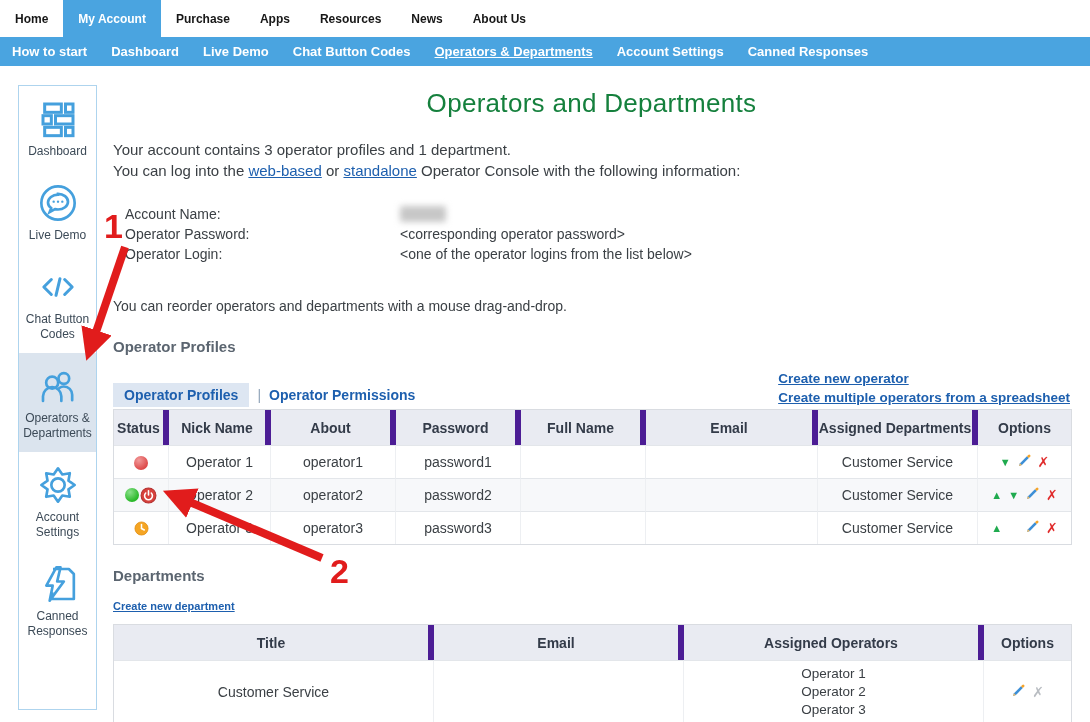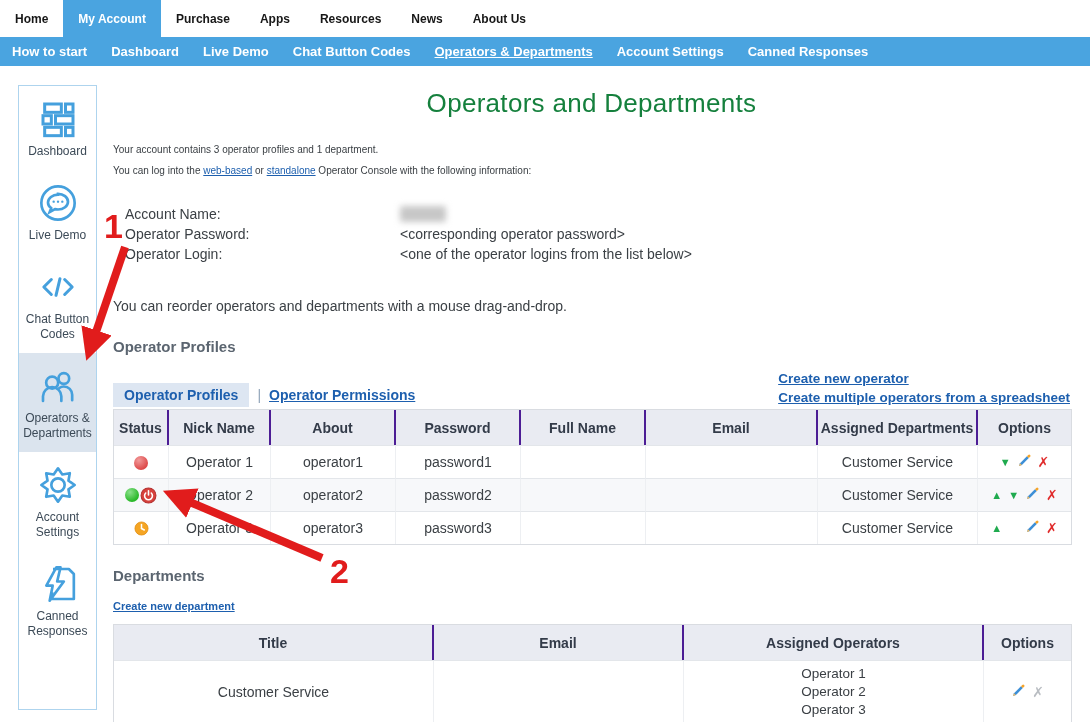--- a/index.html
+++ b/index.html
@@ -28,41 +28,41 @@
   }
   .side-item {
     padding:13px 3px 11px; text-align:center; cursor:pointer;
   }
   .side-item.active { background:#dbe4ee; }
   .side-item .ic { display:block; margin:0 auto 5px; width:40px; height:40px; }
   .side-item .lbl { font-size:12px; line-height:15px; color:#3c4a57; }
   
   .main { position:absolute; left:113px; top:88px; width:957px; }
   .page-title { text-align:center; font-size:26px; font-weight:300; color:#15803d; letter-spacing:.3px; }
-  .intro { margin-top:20px; font-size:10px; line-height:21px; color:#3b4045; }
+  .intro { margin-top:20px; font-size:15px; line-height:21px; color:#3b4045; }
   a.lnk { color:#1d5fae; text-decoration:underline; cursor:pointer; }
   .creds { margin-top:23px; font-size:14px; }
   .cred-row { display:flex; height:20px; align-items:center; }
   .cred-row .cl { width:287px; padding-left:12px; }
   .blurbox { width:46px; height:16px; background:#c7c7c7; filter:blur(3px); border-radius:2px; }
   .reorder { margin-top:34px; font-size:14px; }
   .sec-head { margin-top:24px; font-size:15px; font-weight:bold; color:#5b6570; }
   
   .tabrow { display:flex; justify-content:space-between; align-items:flex-end; margin-top:14px; }
   .tabs { display:flex; align-items:center; font-size:14px; font-weight:bold; }
   .tab-active { background:#dde6f2; color:#1d5fae; padding:4px 11px; cursor:pointer; }
   .tab-sep { color:#8fa3b8; margin:0 8px; font-weight:normal; }
-  .tab-link { color:#1d5fae; text-decoration:underline; cursor:pointer; }
+  .tab-link { color:#1d5fae; cursor:pointer; }
   .create-links { text-align:left; font-size:13.5px; font-weight:bold; line-height:19px; }
   .create-links a { display:block; }
   
   table { border-collapse:separate; border-spacing:0; width:957px; table-layout:fixed;
           border:1px solid #d9dce1; font-size:14px; }
   th { background:#e9ebf2; color:#333b49; font-weight:bold; height:35px;
-       border-right:2px solid #4c1d95; text-align:center; }
+       border-right:6px solid #4c1d95; text-align:center; }
   th:last-child { border-right:none; }
   td { height:33px; text-align:center; border-top:1px solid #e3e6ea; border-right:1px solid #edeff2; color:#3b4045; }
   td:last-child { border-right:none; }
   tr.alt td { background:#f7f8fa; }
   .dept-table td { height:63px; }
   .ops-line { line-height:18px; font-size:13.5px; }
   
   .opt { display:inline-block; margin:0 3px; cursor:pointer; vertical-align:middle; }
   .tri { font-size:11px; color:#1faa4e; line-height:1; }
   .tri-gap { display:inline-block; width:17px; }

